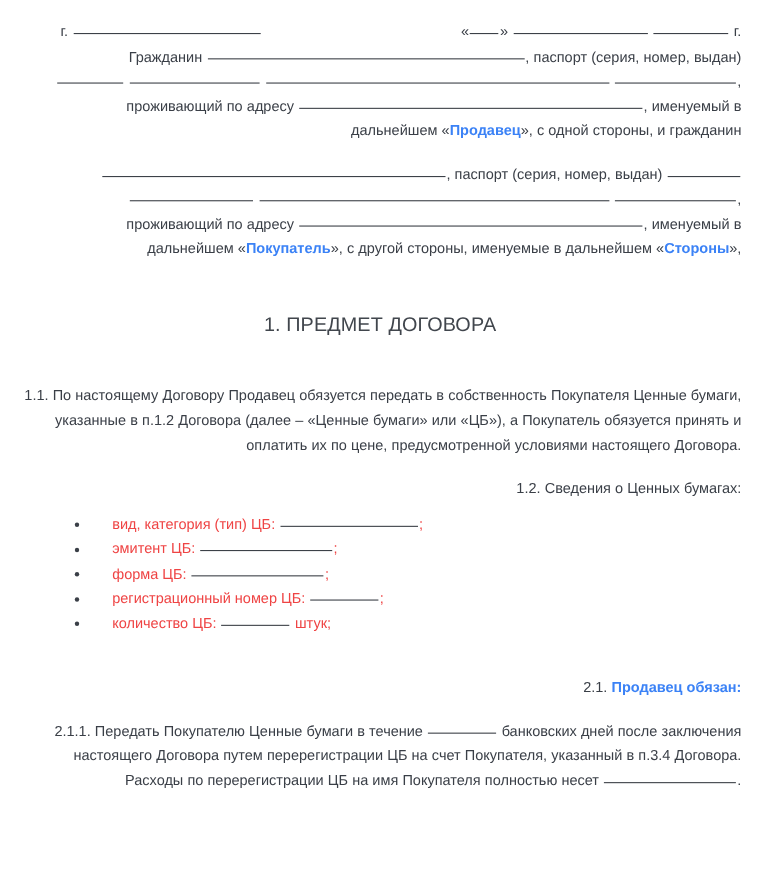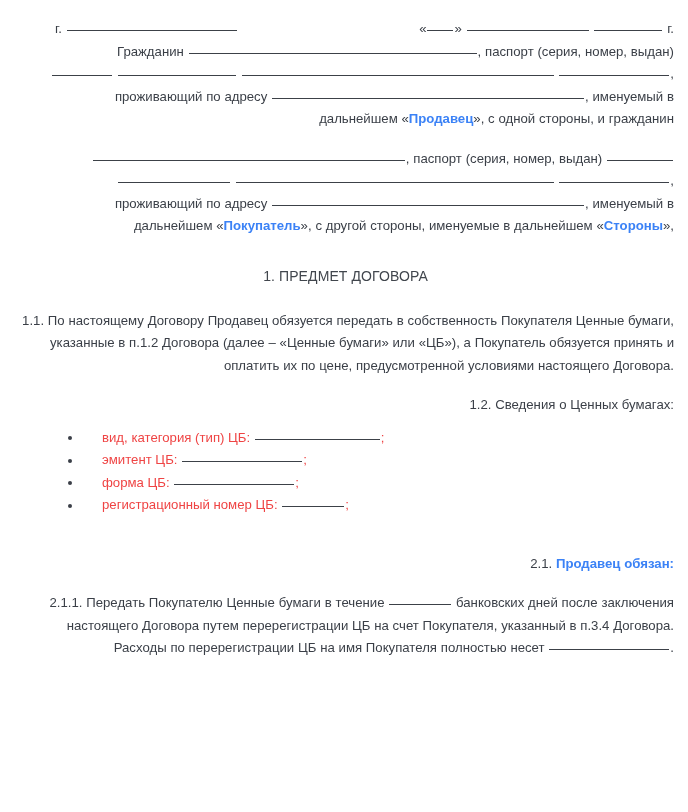--- a/index.html
+++ b/index.html
@@ -35,25 +35,25 @@
   }
   .para.block {
     margin-bottom: 17px;
   }
   .tight { margin-bottom: 0; }
 
   .b { font-weight: bold; color: #3b82f6; }
 
   
   h2.section-title {
-    font-size: 14px;
+    font-size: 18px;
     font-weight: normal;
     color: #41464d;
     text-align: center;
-    margin: 0;
+    margin: 17px;
     letter-spacing: 0.1px;
   }
   .title-gap-top   { height: 30px; }
   .title-gap-bot   { height: 26px; }
 
   
   .blank {
     display: inline-block;
     border-bottom: 1.4px solid #3c4148;
     vertical-align: 2px;
@@ -175,20 +175,25 @@
       <span class="blank" style="width:120px"></span><span>;</span>
     </li>
     <li>
       <span>форма ЦБ:</span>
       <span class="blank" style="width:120px"></span><span>;</span>
     </li>
     <li>
       <span>регистрационный номер ЦБ:</span>
       <span class="blank" style="width:62px"></span><span>;</span>
     </li>
+    <li>
+      <span>количество ЦБ:</span>
+      <span class="blank" style="width:62px"></span>
+      <span>штук;</span>
+    </li>
   </ul>
   <div class="list-gap-bot"></div>
 
   <div class="sect2-gap"></div>
 
   <p class="para block">
     <span>2.1.</span>
     <span class="b">Продавец обязан:</span>
   </p>
 

